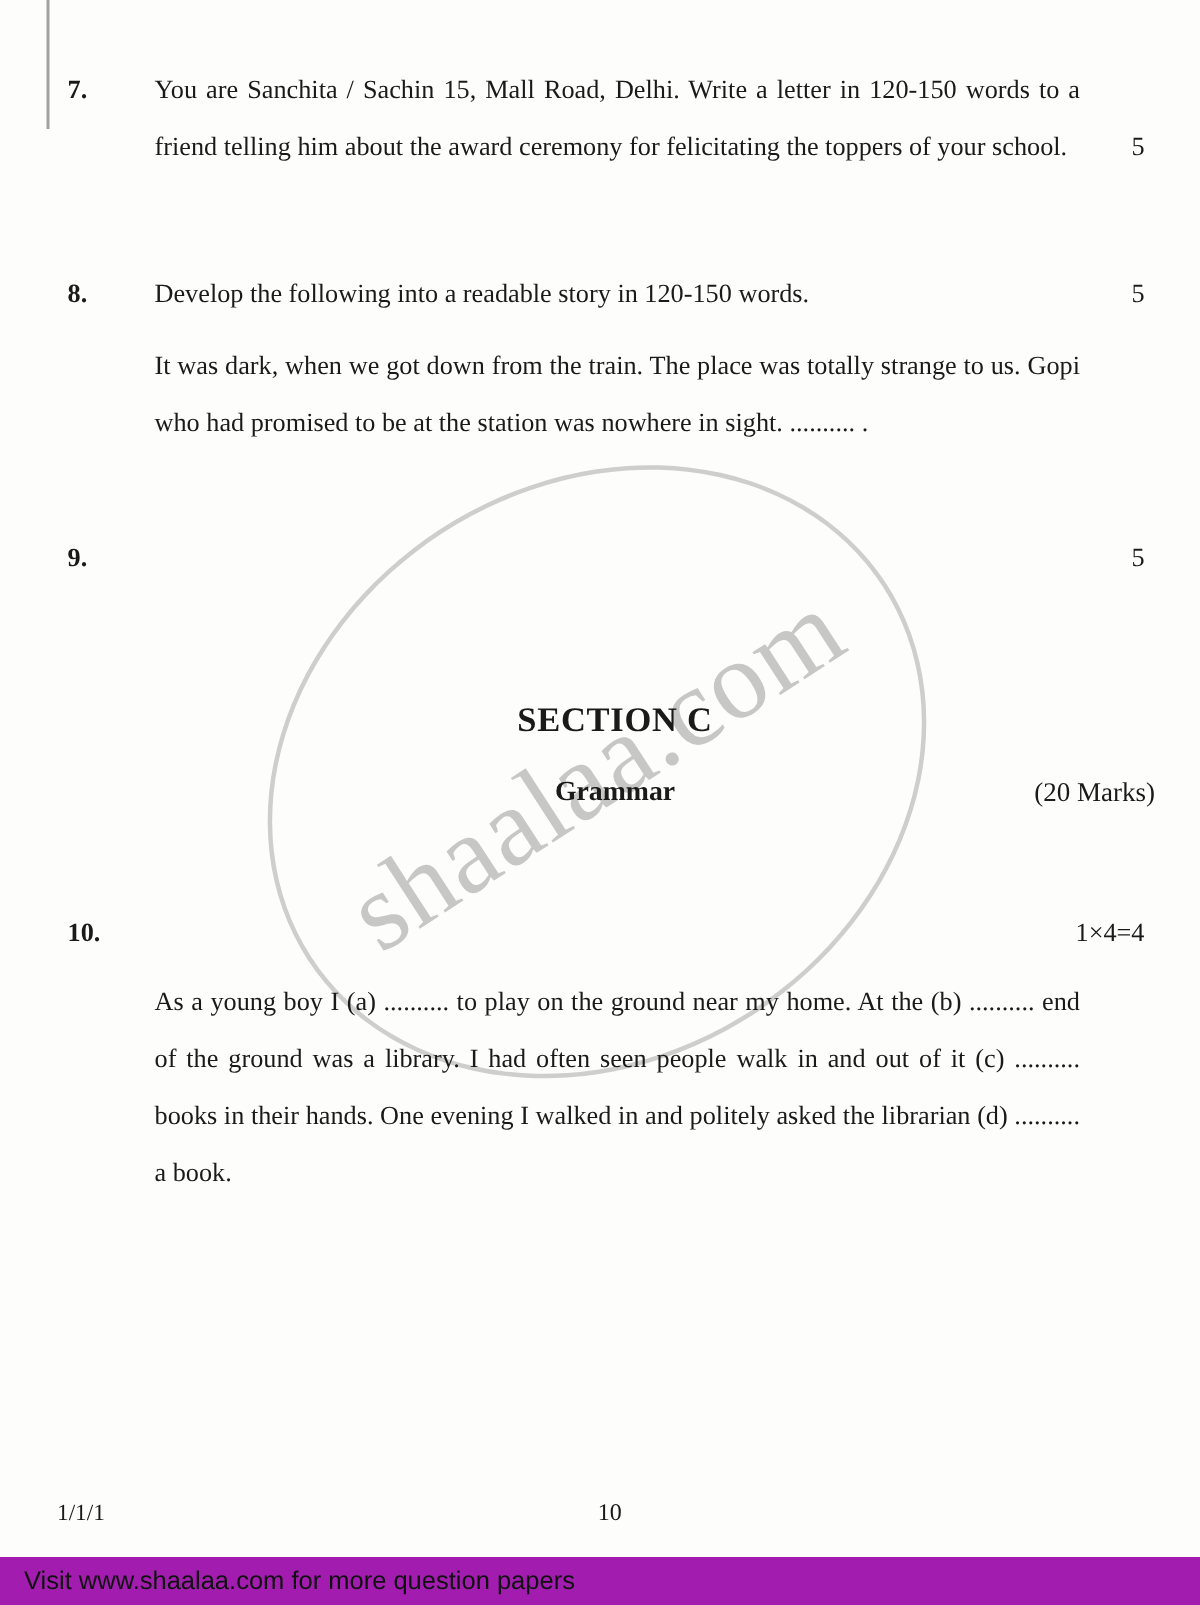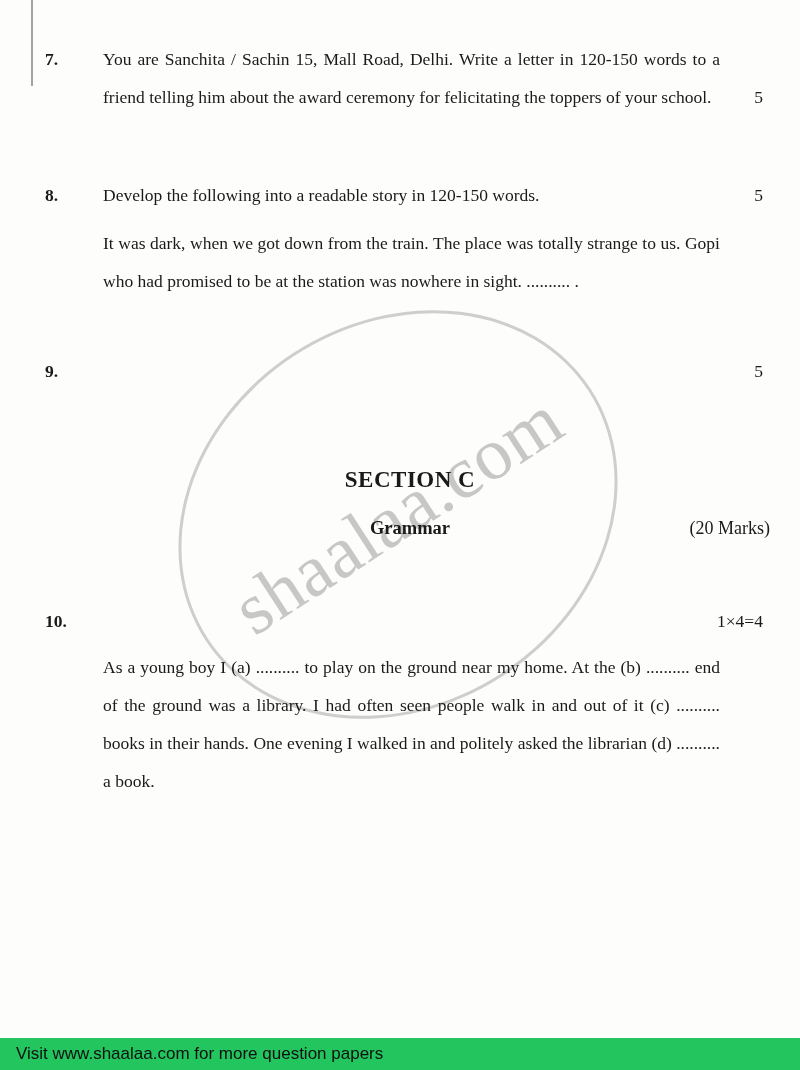--- a/index.html
+++ b/index.html
@@ -103,21 +103,21 @@
     z-index:1;
     font-size:16px;
     height:22px;
   }
   .footer .code { position:absolute; left:0; top:0; font-size:15.5px; }
   .footer .pagenum { position:absolute; left:50%; transform:translateX(-50%); top:0; }
   .bottom-bar {
     position:absolute;
     left:0; right:0; bottom:0;
     height:32px;
-    background:#22c55e;
+    background:#a21caf;
     font-family:"Liberation Sans", sans-serif;
     font-size:17px;
     color:#101010;
     line-height:32px;
     padding-left:16px;
   }
 </style>
 </head>
 <body>
 
@@ -157,18 +157,22 @@
     </div>
 
     <div class="question q10">
       <div class="q-num">10.</div>
       <div class="marks bottom">1×4=4</div>
     </div>
     <div class="passage p10">As a young boy I (a) .......... to play on the ground near my home. At the (b) .......... end of the ground was a library. I had often seen people walk in and out of it (c) .......... books in their hands. One evening I walked in and politely asked the librarian (d) .......... a book.</div>
 
   </div>
 
+  <div class="footer">
+    <span class="code">1/1/1</span>
+    <span class="pagenum">10</span>
+  </div>
 
 </div>
 
 <div class="bottom-bar">
   <span>Visit www.shaalaa.com for more question papers</span>
 </div>
 
 </body></html>

